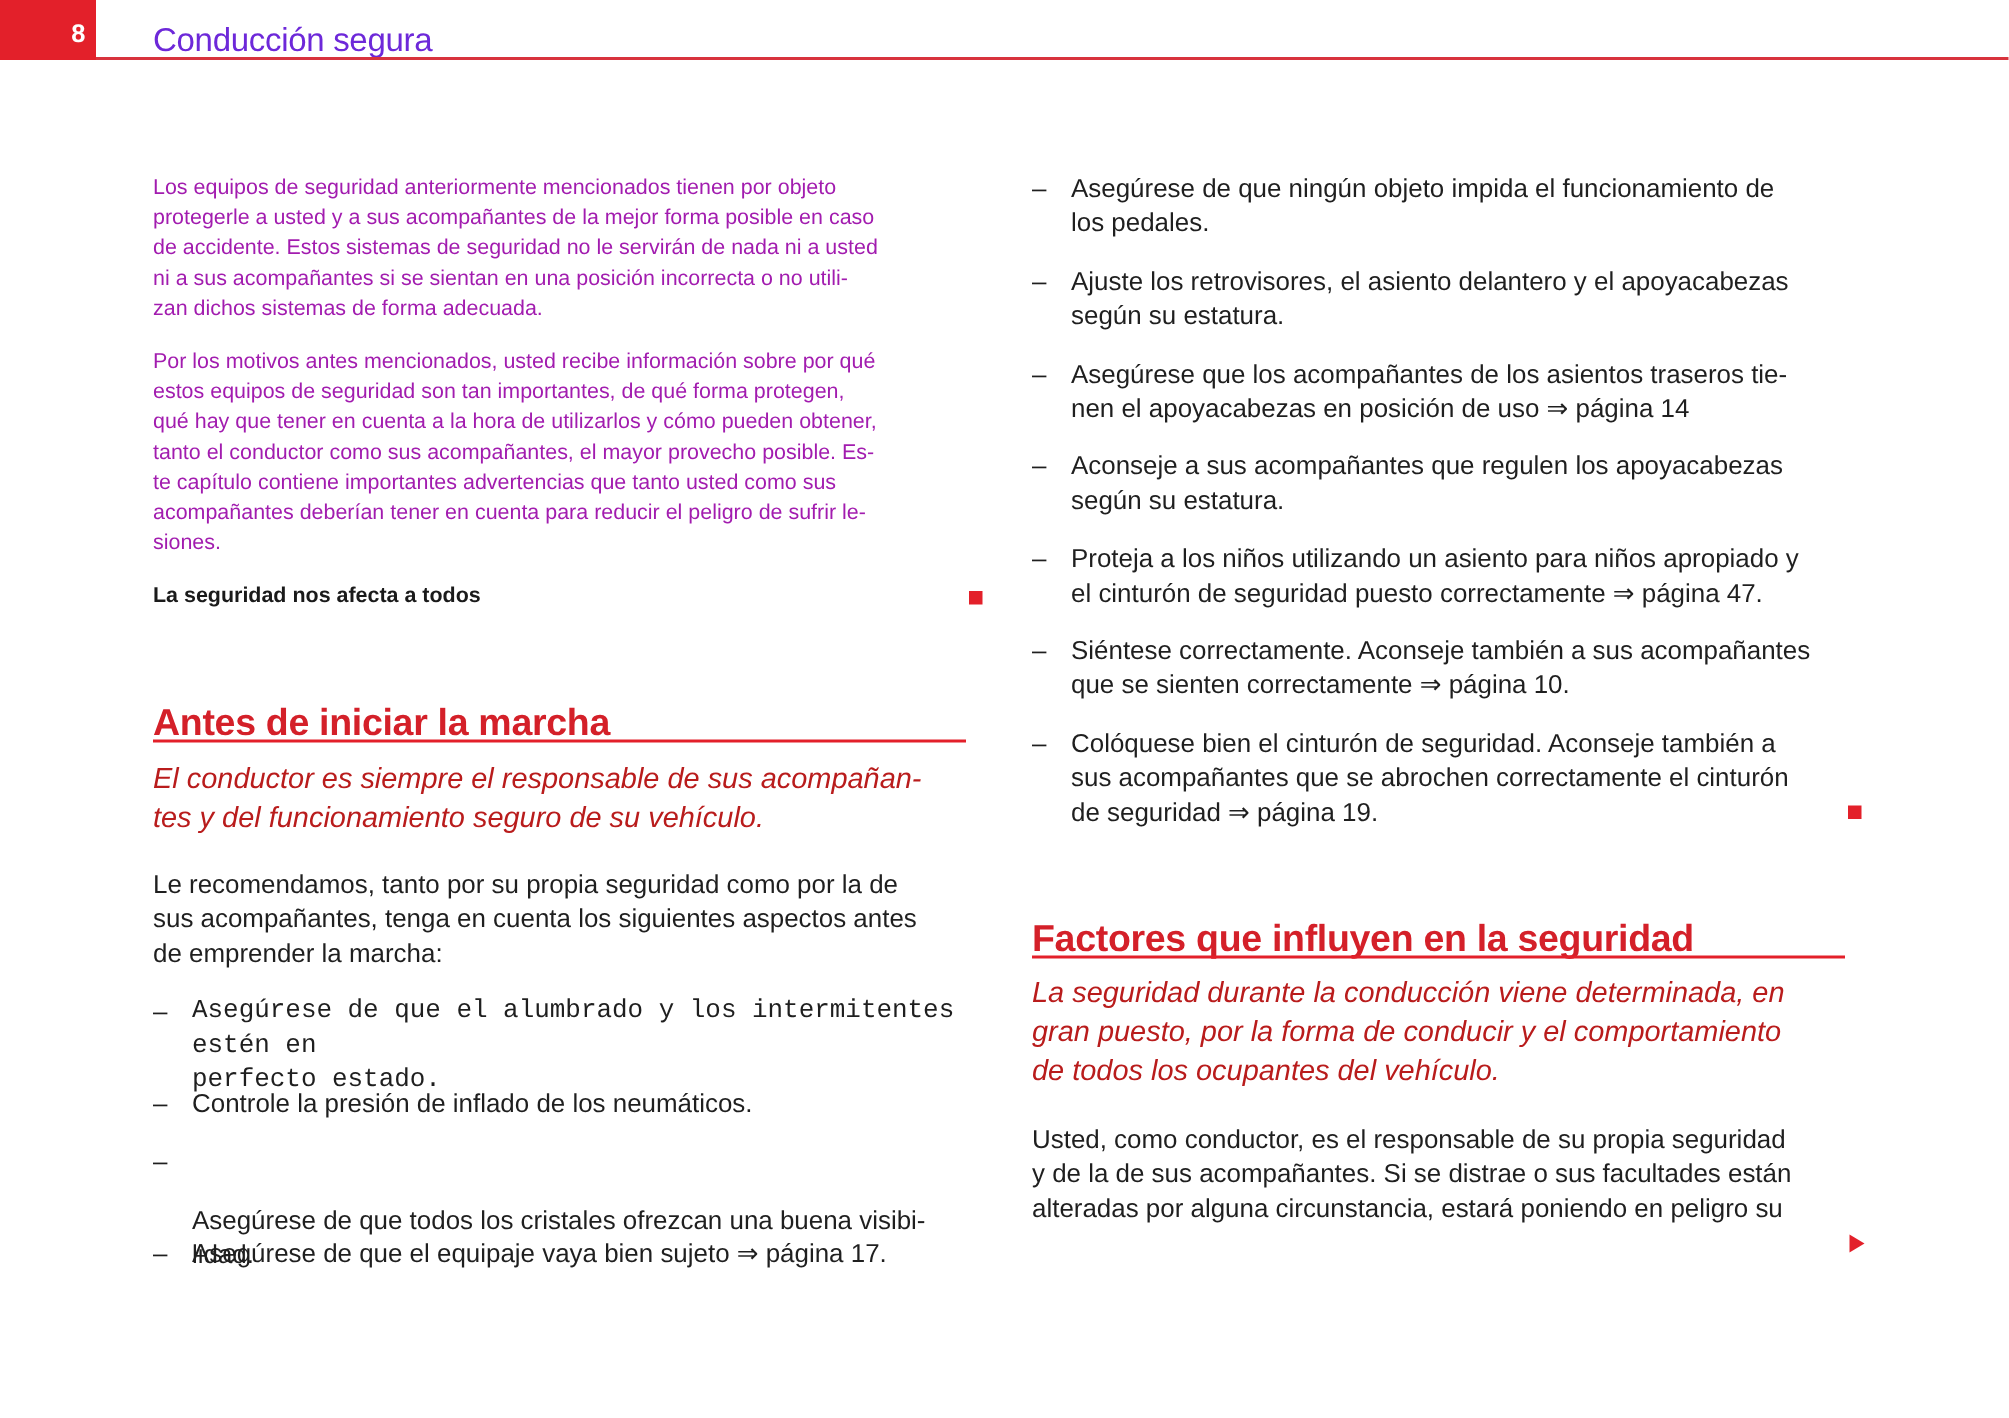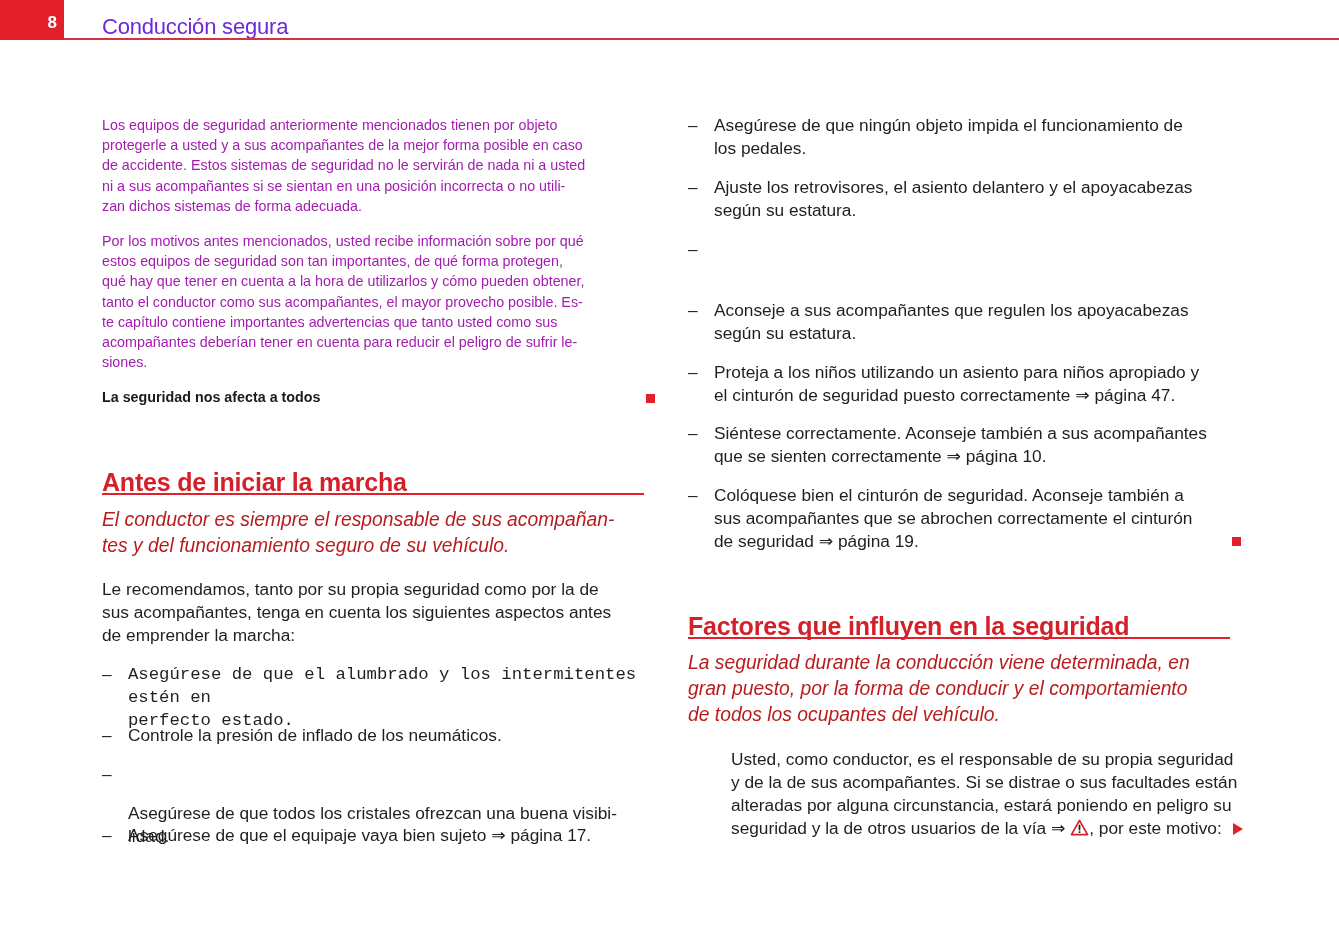--- a/index.html
+++ b/index.html
@@ -194,20 +194,22 @@
   <span class="btext" style="white-space:pre-line;">Asegúrese de que ningún objeto impida el funcionamiento de
 los pedales.</span>
 </div>
 <div class="bullet" style="left:688px; top:176px; width:560px; height:46px;">
   <span class="dash">–</span>
   <span class="btext" style="white-space:pre-line;">Ajuste los retrovisores, el asiento delantero y el apoyacabezas
 según su estatura.</span>
 </div>
 <div class="bullet" style="left:688px; top:238px; width:560px; height:46px;">
   <span class="dash">–</span>
+  <span class="btext" style="white-space:pre-line;">Asegúrese que los acompañantes de los asientos traseros tie-
+nen el apoyacabezas en posición de uso ⇒ página 14</span>
 </div>
 <div class="bullet" style="left:688px; top:299px; width:560px; height:46px;">
   <span class="dash">–</span>
   <span class="btext" style="white-space:pre-line;">Aconseje a sus acompañantes que regulen los apoyacabezas
 según su estatura.</span>
 </div>
 <div class="bullet" style="left:688px; top:361px; width:560px; height:46px;">
   <span class="dash">–</span>
   <span class="btext" style="white-space:pre-line;">Proteja a los niños utilizando un asiento para niños apropiado y
 el cinturón de seguridad puesto correctamente ⇒ página 47.</span>
@@ -225,26 +227,18 @@
 </div>
 <div class="end-square" style="left:1232px; top:537px;"></div>
 
 <div class="section-heading" style="left:688px; top:612px;">Factores que influyen en la seguridad</div>
 <div class="section-rule" style="left:688px; top:637px; width:542px;"></div>
 
 <p class="lead" style="left:688px; top:650px; width:560px; white-space:pre-line;">La seguridad durante la conducción viene determinada, en
 gran puesto, por la forma de conducir y el comportamiento
 de todos los ocupantes del vehículo.</p>
 
-<div class="body-para" style="left:688px; top:748px; width:560px;margin-left:43px;">
+<div class="body-para" style="left:688px; top:748px; width:560px;">
   <div>Usted, como conductor, es el responsable de su propia seguridad</div>
   <div>y de la de sus acompañantes. Si se distrae o sus facultades están</div>
   <div>alteradas por alguna circunstancia, estará poniendo en peligro su</div>
-  <div>
-    <span>seguridad y la de otros usuarios de la vía ⇒</span>
-    <svg class="warn-icon" viewBox="0 0 20 18">
-      <polygon points="10,1.5 18.5,16.5 1.5,16.5" fill="none" stroke="#d42029" stroke-width="1.8" stroke-linejoin="round"></polygon>
-      <rect x="9.1" y="6" width="1.8" height="6" fill="#1f1f1f"></rect>
-      <rect x="9.1" y="13" width="1.8" height="1.8" fill="#1f1f1f"></rect>
-    </svg><span>, por este motivo:</span>
-  </div>
 </div>
 <div class="cont-arrow" style="left:1233px; top:823px;"></div>
 
 </body></html>

